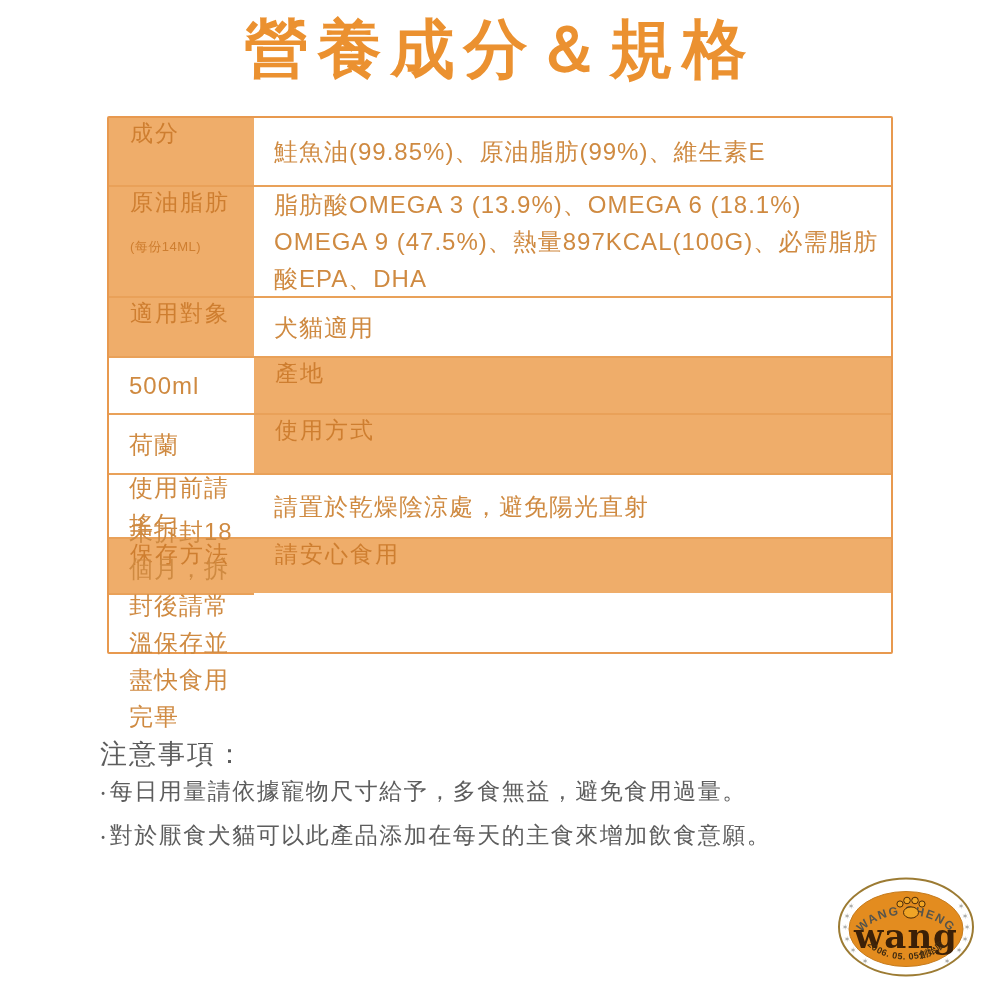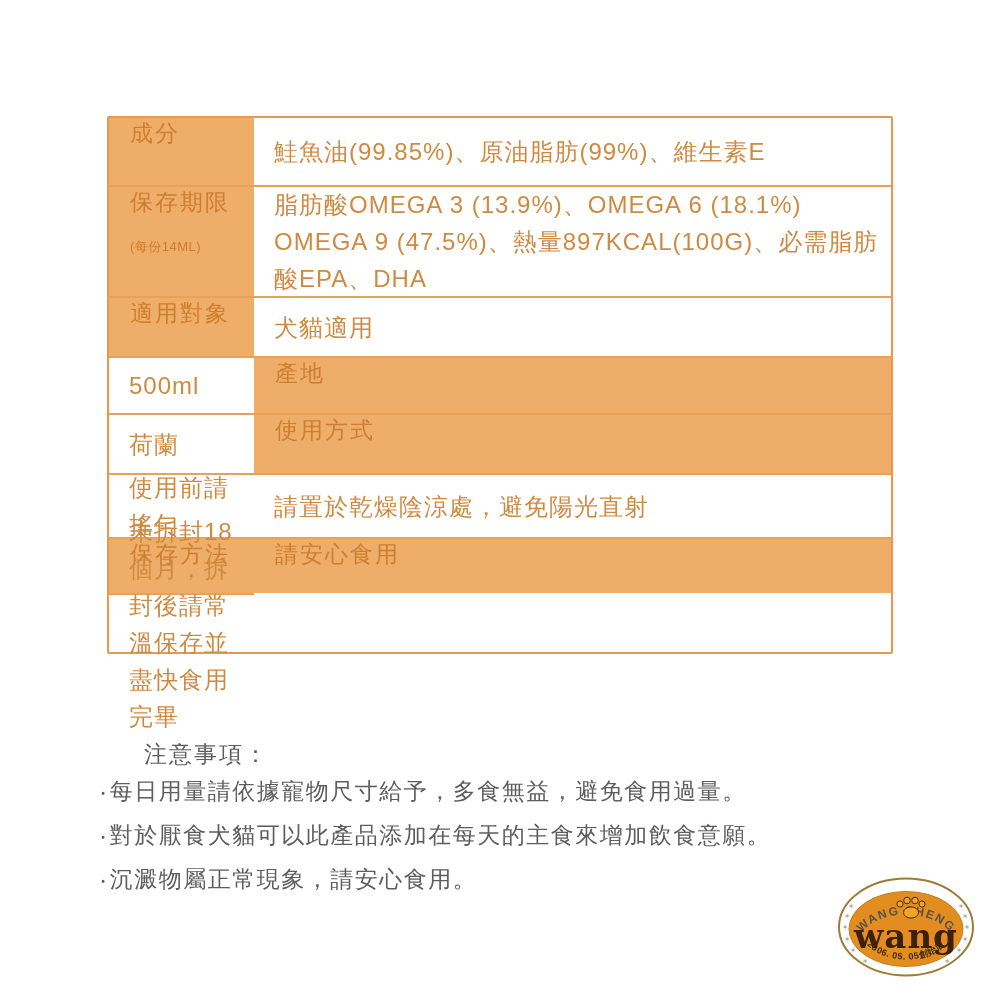--- a/index.html
+++ b/index.html
@@ -32,40 +32,41 @@
   }
   .label-cell .sub { font-size:13px; letter-spacing:0.5px; margin-top:20px; }
   .value-cell {
     display:flex; align-items:center;
     padding:8px 12px 8px 20px;
     color:#CF8A41; font-size:24px; font-weight:500; letter-spacing:1px;
     line-height:37px;
   }
 
   .notes { position:absolute; left:100px; top:739px; width:800px; color:#5D5D5D; }
-  .notes-heading { font-size:23px; letter-spacing:2px; line-height:30px;margin-left:44px; }
+  .notes-heading { font-size:27px; letter-spacing:2px; line-height:30px; }
   .note-item { font-size:23px; letter-spacing:1.5px; line-height:44px; }
   .note-item .dot { margin-right:2px; }
 
   .logo { position:absolute; left:836px; top:876px; width:140px; height:102px; }
 </style>
 </head>
 <body>
 
 <div class="page">
 
+  <h1 class="page-title">營養成分＆規格</h1>
 
   <div class="spec-table">
     <div class="cell first label-cell">
         <span>成分</span>
       </div>
     <div class="cell first value-cell">鮭魚油(99.85%)、原油脂肪(99%)、維生素E</div>
 
     <div class="cell label-cell">
-      <span>保存期限</span>
+      <span>原油脂肪</span>
       <span class="sub">(每份14ML)</span>
     </div>
     <div class="cell value-cell">脂肪酸OMEGA 3 (13.9%)、OMEGA 6 (18.1%) OMEGA 9 (47.5%)、熱量897KCAL(100G)、必需脂肪酸EPA、DHA</div>
 
     <div class="cell label-cell">
         <span>適用對象</span>
       </div>
     <div class="cell value-cell">犬貓適用</div>
 
     <div class="cell value-cell">500ml</div>
@@ -88,21 +89,20 @@
     <div class="cell label-cell">
         <span>請安心食用</span>
       </div>
     <div class="cell value-cell">未拆封18個月，拆封後請常溫保存並盡快食用完畢</div>
   </div>
 
   <div class="notes">
     <div class="notes-heading">注意事項：</div>
     <div class="note-item"><span class="dot">‧</span><span>每日用量請依據寵物尺寸給予，多食無益，避免食用過量。</span></div>
     <div class="note-item"><span class="dot">‧</span><span>對於厭食犬貓可以此產品添加在每天的主食來增加飲食意願。</span></div>
-    <div class="note-item"><span class="dot">‧</span><span>沉澱物屬正常現象，請安心食用。</span></div>
   </div>
 
   <svg class="logo" viewBox="0 0 140 102" xmlns="http://www.w3.org/2000/svg">
 
     <ellipse cx="70" cy="51" rx="67" ry="48.5" fill="#ffffff" stroke="#9C7B33" stroke-width="2"></ellipse>
 
     <ellipse cx="70" cy="53" rx="57" ry="37.5" fill="#E38C1F" stroke="#C67C1E" stroke-width="1"></ellipse>
 
     <defs>
       <path id="arcTop" d="M 20.6 64 A 52 37 0 0 1 119.4 64" fill="none"></path>

